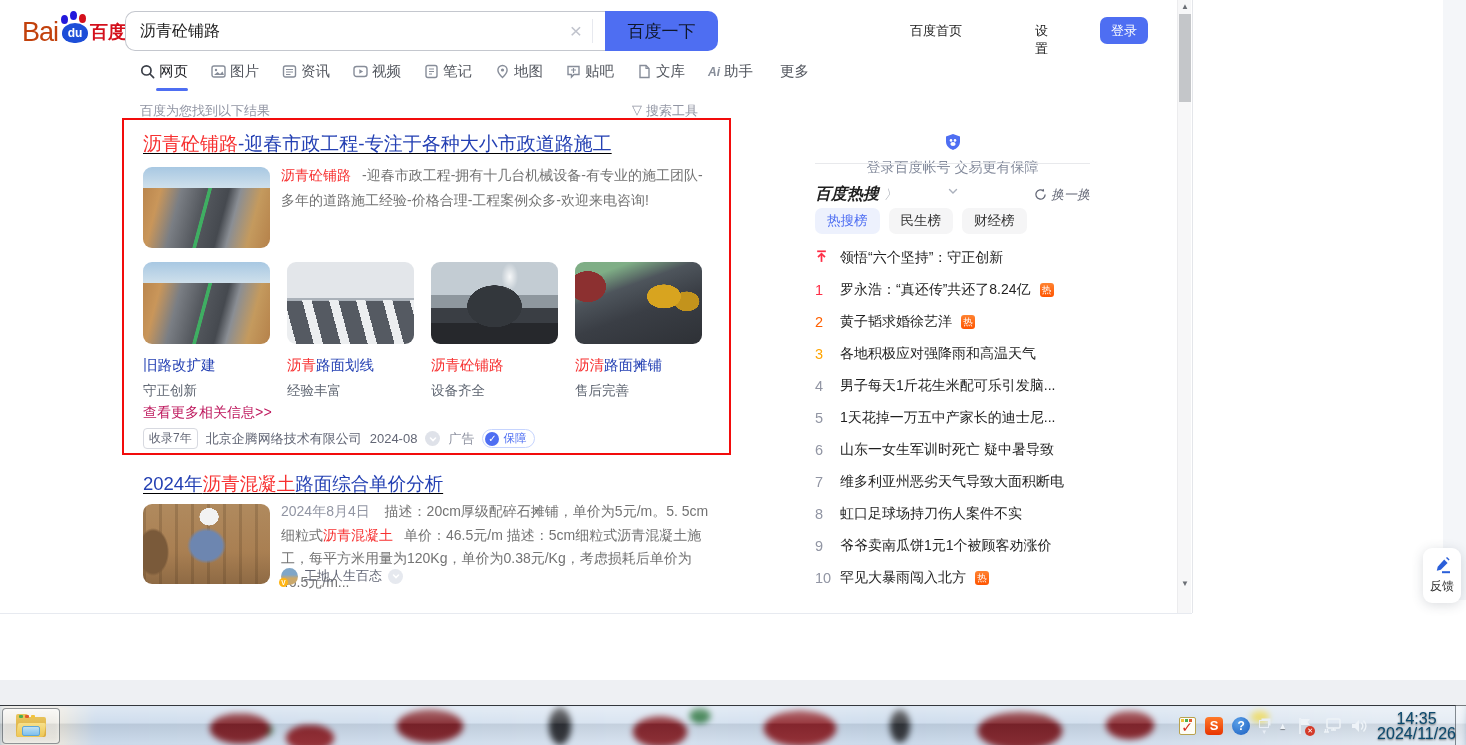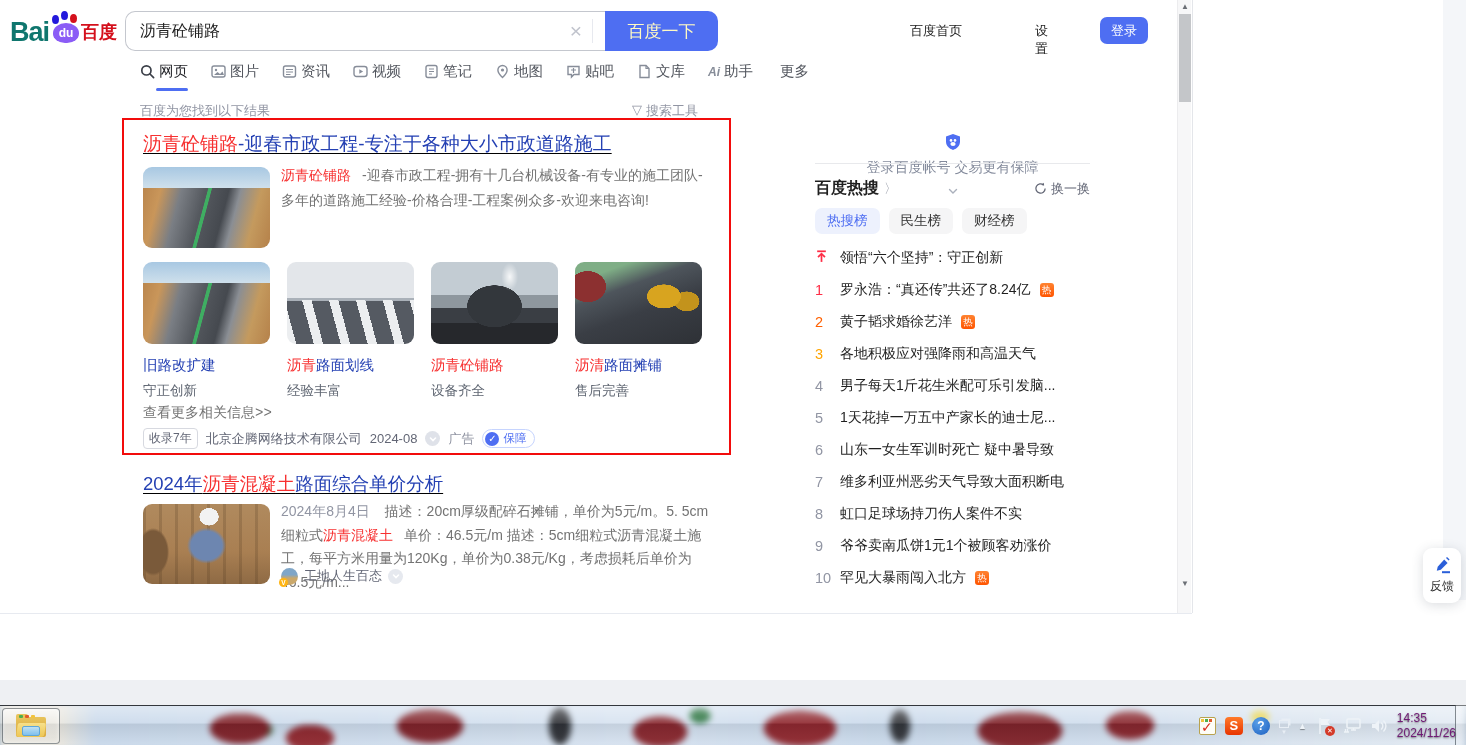--- a/index.html
+++ b/index.html
@@ -2,32 +2,32 @@
 <html><head>
 <meta charset="utf-8">
 <style>
   * { margin:0; padding:0; box-sizing:border-box; }
   html,body { width:1466px; height:745px; overflow:hidden; }
   body { font-family:"Liberation Sans","DejaVu Sans",sans-serif; background:#fff; }
   .screen { position:relative; width:1466px; height:745px; background:#fff; overflow:hidden; }
 
   
   .logo { position:absolute; left:10px; top:12px; height:40px; display:flex; align-items:center; cursor:pointer; }
-  .logo-bai { color:#0f766e; font-size:27px; font-weight:bold; letter-spacing:-1px; }
+  .logo-bai { color:#c2410c; font-size:27px; font-weight:normal; letter-spacing:-1px;margin-left:12px; }
   .logo-paw { position:relative; width:34px; height:34px; margin:-8px -2px 0 0; }
-  .logo-du { position:absolute; left:4px; top:12px; width:26px; height:20px; background:#8b5cf6; border-radius:50% 50% 46% 46%; color:#fff; font-size:12px; font-weight:bold; text-align:center; line-height:20px; }
+  .logo-du { position:absolute; left:4px; top:12px; width:26px; height:20px; background:#1d4ed8; border-radius:50% 50% 46% 46%; color:#fff; font-size:12px; font-weight:bold; text-align:center; line-height:20px; }
   .toe { position:absolute; width:7px; height:9px; background:#2319dc; border-radius:50%; }
   .toe1{ left:3px; top:4px; } .toe2{ left:12px; top:0; } .toe3{ left:21px; top:3px; background:#d4101c; }
   .logo-cn { color:#d4101c; font-size:18px; font-weight:bold; }
 
   .search-box { position:absolute; left:125px; top:11px; width:480px; height:40px; background:#fff; border:1px solid #c4c7ce; border-right:none; border-radius:10px 0 0 10px; display:flex; align-items:center; padding:0 12px 0 14px; }
   .search-input { flex:1; border:none; outline:none; font-size:16px; color:#222; font-family:inherit; background:transparent; }
   .clear-x { color:#c0c3cc; font-size:21px; cursor:pointer; padding:0 10px; }
   .search-sep { width:1px; height:24px; background:#e7e9ef; }
-  .search-btn { position:absolute; left:605px; top:11px; width:113px; height:40px; background:#4e6ef2; color:#fef9c3; font-size:17px; border:none; border-radius:0 10px 10px 0; cursor:pointer; font-family:inherit; }
+  .search-btn { position:absolute; left:605px; top:11px; width:113px; height:40px; background:#4e6ef2; color:#0f172a; font-size:17px; border:none; border-radius:0 10px 10px 0; cursor:pointer; font-family:inherit; }
 
   .top-nav { position:absolute; right:300px; top:22px; display:flex; align-items:center; gap:32px; }
   .top-link { font-size:13px; color:#222; cursor:pointer; }
   .login-btn { position:absolute; right:318px; top:17px; width:48px; height:27px; background:#4e6ef2; color:#fff; font-size:13px; border:none; border-radius:7px; cursor:pointer; font-family:inherit; }
 
   
   .tabs-row { position:absolute; left:140px; top:62px; display:flex; align-items:flex-start; gap:23px; }
   .tab { display:flex; align-items:center; gap:4px; font-size:14.5px; color:#52565e; cursor:pointer; position:relative; padding-bottom:10px; }
   .tab .ticon { display:flex; align-items:center; }
   .tab.active { color:#24252a; }
@@ -67,42 +67,42 @@
       radial-gradient(18px 14px at 88% 48%,#c3931c 70%,rgba(0,0,0,0) 71%),
       radial-gradient(26px 22px at 10% 30%,#8c3030 70%,rgba(0,0,0,0) 71%),
       linear-gradient(160deg,#7fae86 0 16%,#4e555c 34%,#3a3e45 58%,#2e3136 100%); }
   .photo-carpenter { background-image:
       radial-gradient(11px 10px at 52% 16%,#f2f2f2 86%,rgba(0,0,0,0) 88%),
       radial-gradient(26px 24px at 50% 52%,#6d86b0 60%,rgba(0,0,0,0) 75%),
       radial-gradient(20px 30px at 8% 60%,#7a5a3a 70%,rgba(0,0,0,0) 80%),
       repeating-linear-gradient(90deg,rgba(60,40,20,.18) 0 3px,rgba(0,0,0,0) 3px 16px),
       linear-gradient(180deg,#b08a5e 0%,#a97f52 60%,#8e6a44 100%); }
 
-  .more-link { position:absolute; left:143px; top:404px; font-size:14px; color:#737373; cursor:pointer;font-family:Liberation Mono, monospace; }
+  .more-link { position:absolute; left:143px; top:404px; font-size:14px; color:#be185d; cursor:pointer;font-family:Liberation Mono, monospace; }
   .src-row { position:absolute; left:143px; top:428px; display:flex; align-items:center; gap:8px; }
   .age-badge { border:1px solid #d7d9e0; border-radius:4px; padding:1px 5px; font-size:12px; color:#626675; }
   .src-text { font-size:13px; color:#626675; }
   .chev-circle { width:15px; height:15px; border-radius:50%; background:#dfe2e9; display:flex; align-items:center; justify-content:center; cursor:pointer; }
   .ad-label { font-size:13px; color:#9195a3; }
   .guard-badge { display:inline-flex; align-items:center; gap:4px; border:1px solid #c6d4fe; border-radius:10px; padding:1px 8px 1px 2px; cursor:pointer; }
   .guard-dot { width:14px; height:14px; border-radius:50%; background:#4e6ef2; color:#fff; font-size:10px; display:flex; align-items:center; justify-content:center; }
   .guard-txt { font-size:11.5px; color:#4e6ef2; }
 
   
   .org-title { left:143px; top:471px; font-size:18.5px; }
   .org-photo { position:absolute; left:143px; top:504px; width:127px; height:80px; border-radius:9px; }
   .org-desc { position:absolute; left:281px; top:500px; width:428px; font-size:14px; line-height:23.5px; color:#333; }
   .org-src { position:absolute; left:281px; top:567px; display:flex; align-items:center; gap:6px; }
   .avatar { position:relative; width:17px; height:17px; border-radius:50%; background:linear-gradient(180deg,#7fa6c8 40%,#caa86b 60%); }
   .v-badge { position:absolute; left:-2px; bottom:-2px; width:9px; height:9px; border-radius:50%; background:#ffb514; color:#fff; font-size:6.5px; font-weight:bold; text-align:center; line-height:9px; }
   .login-banner { position:absolute; left:815px; top:133px; width:275px; display:flex; align-items:center; gap:8px; cursor:pointer;flex-direction:column; }
   .shield { width:18px; height:18px; }
   .banner-text { font-size:14px; color:#848b9c; flex:1; }
   .side-divider { position:absolute; left:815px; top:163px; width:275px; height:1px; background:#e8e9ec; }
-  .hot-header { position:absolute; left:815px; top:178px; width:275px; display:flex; align-items:center; }
+  .hot-header { position:absolute; left:815px; top:184px; width:275px; display:flex; align-items:center;font-style:italic; }
   .hot-title { font-size:16px; font-weight:bold; color:#1f1f1f; cursor:pointer; }
   .hot-arrow { font-size:13px; color:#9ba0ab; margin-left:5px; }
   .refresh { margin-left:auto; display:flex; align-items:center; gap:4px; font-size:13px; color:#626675; cursor:pointer; }
   .hot-tabs { position:absolute; left:815px; top:208px; display:flex; gap:9px; }
   .hot-tab { padding:4px 12px; border-radius:7px; font-size:13.5px; background:#f5f5f6; color:#333; cursor:pointer; }
   .hot-tab.active { background:#edf1fd; color:#4e6ef2; }
   .hot-list { position:absolute; left:815px; top:242px; width:285px; }
   .hot-row { height:32px; display:flex; align-items:center; gap:9px; cursor:pointer; }
   .hot-rank { width:16px; font-size:14.5px; text-align:left; flex:0 0 16px; }
   .rk-1{ color:#fe2d46; } .rk-2{ color:#ff6001; } .rk-3{ color:#ffa502; } .rk-n{ color:#9195a3; }
@@ -158,21 +158,21 @@
   .nm { width:3px; height:3px; }
   .note-check { position:absolute; left:1px; top:2px; color:#d92b1c; font-size:14px; font-weight:bold; line-height:14px; }
   .sogou-ic { width:18px; height:18px; border-radius:4px; background:linear-gradient(180deg,#ff7a2a,#e83400); color:#fff; font-weight:bold; font-size:13px; text-align:center; line-height:18px; }
   .help-ic { width:18px; height:18px; border-radius:50%; background:radial-gradient(circle at 35% 30%,#5aa0e8,#1c5fc0); color:#fff; font-weight:bold; font-size:12px; text-align:center; line-height:18px; }
   .stack-ic { display:flex; flex-direction:column; align-items:center; gap:1px; color:#eef3f8; }
   .stack-win { width:10px; height:8px; border:1px solid #e8eef5; box-shadow:2px -2px 0 -0.5px #e8eef5; margin:2px 0 0 0; }
   .stack-caret { font-size:6px; line-height:6px; color:#e8eef5; }
   .up-tri { color:#eef3f8; font-size:9px; text-shadow:0 1px 1px rgba(0,0,0,.4); }
   .flag-ic { position:relative; width:18px; height:20px; }
   .flag-badge { position:absolute; right:-1px; bottom:0; width:10px; height:10px; border-radius:50%; background:#d43b2a; color:#fff; font-size:7px; font-weight:bold; text-align:center; line-height:10px; }
-  .clock { color:#701a75; font-size:12px; line-height:15px; text-align:left; text-shadow:0 1px 2px rgba(0,0,0,.55); cursor:default; }
+  .clock { color:#0c4a6e; font-size:16px; line-height:15px; text-align:center; text-shadow:0 1px 2px rgba(0,0,0,.55); cursor:default; }
   .show-desktop { position:absolute; right:0; top:705px; width:11px; height:40px; border-left:1px solid rgba(20,30,40,.5); background:linear-gradient(180deg,rgba(255,255,255,.35),rgba(255,255,255,.08)); cursor:pointer; }
 </style>
 </head>
 <body>
 
 <div class="screen">
 
   <div class="logo">
     <span class="logo-bai">Bai</span>
     <span class="logo-paw">

